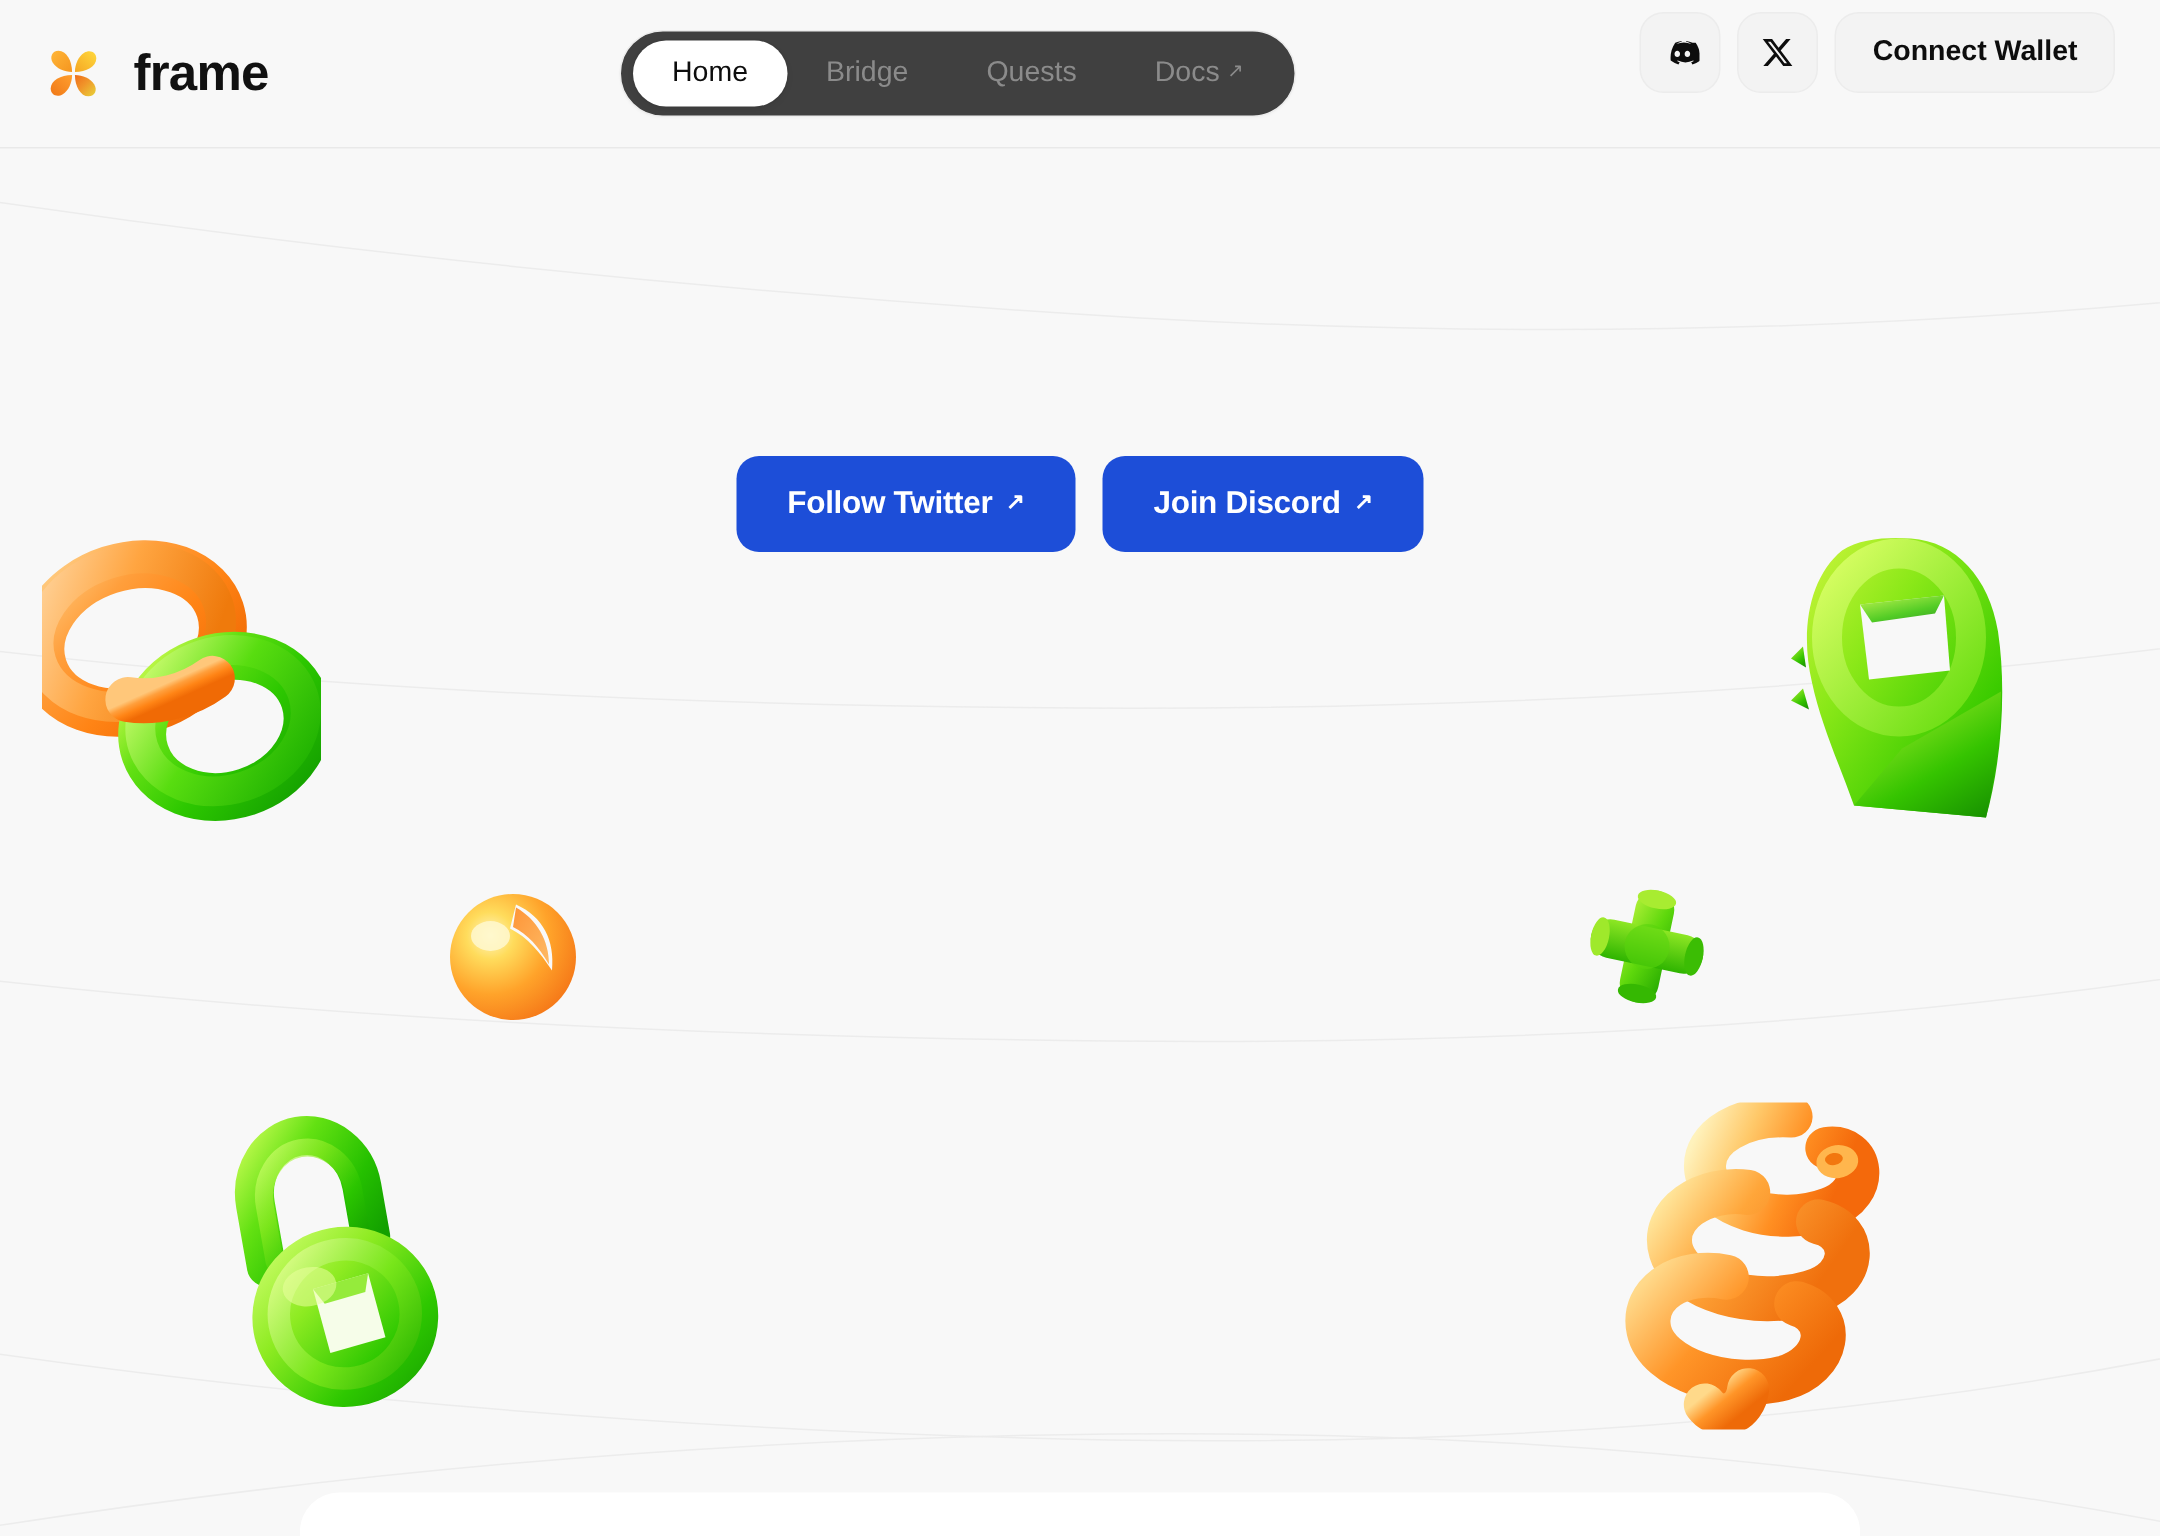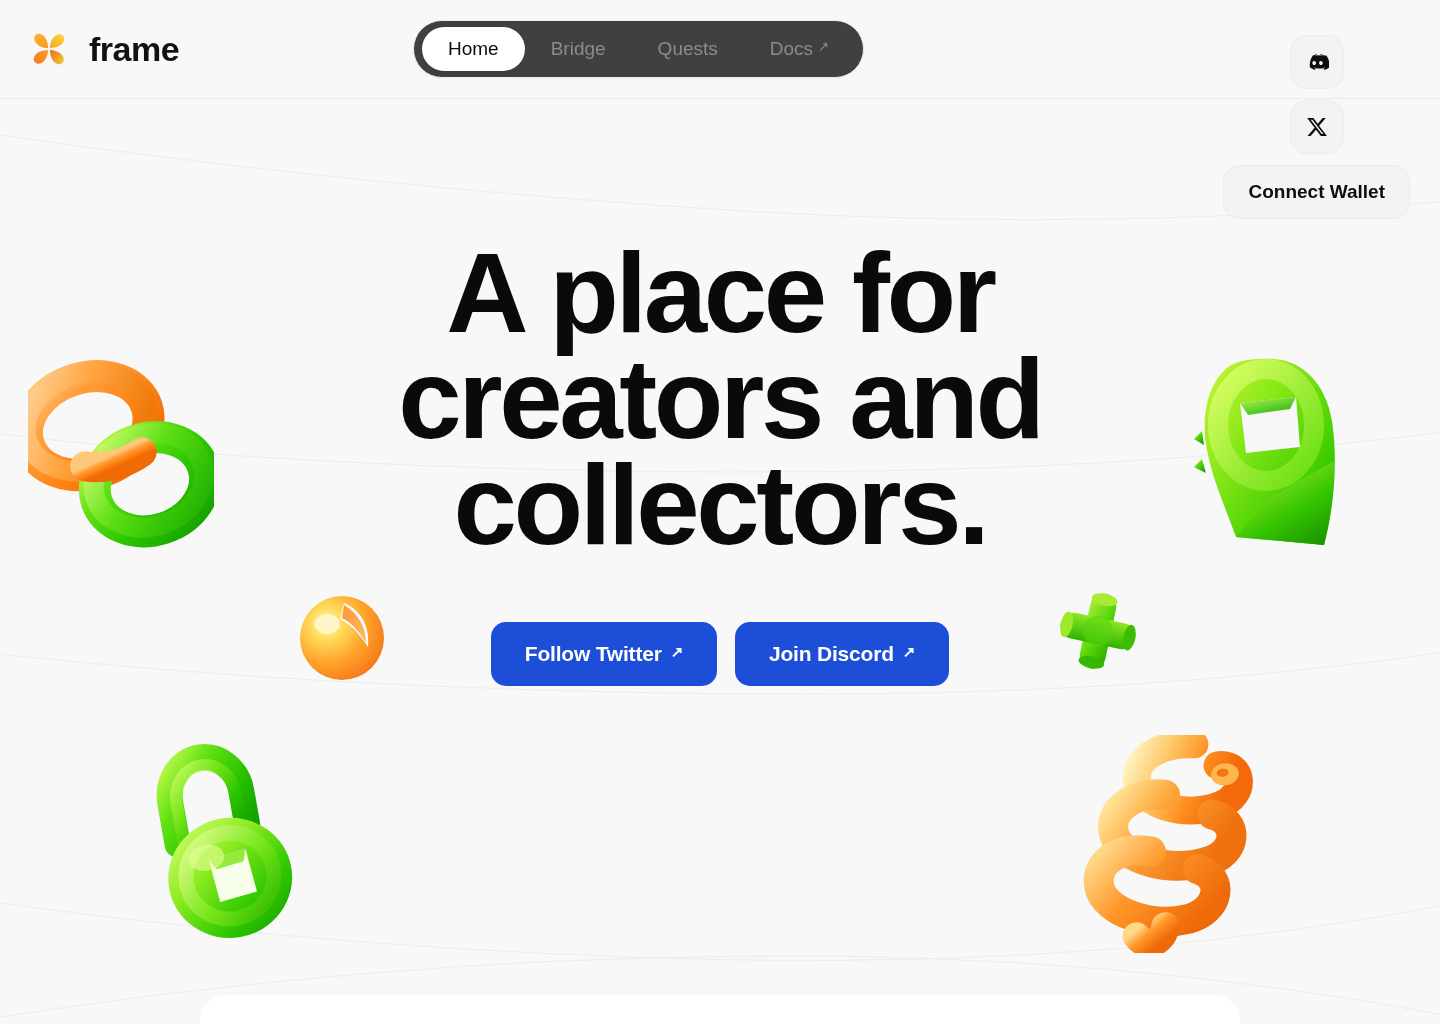--- a/index.html
+++ b/index.html
@@ -97,25 +97,24 @@
     font-size: 13px;
     display: inline-block;
     line-height: 1;
     transform: translateY(-3px);
   }
 
   
   .header-right {
     position: absolute;
     right: 30px;
-    top: 35px;
+    top: 8px;
     display: flex;
     align-items: center;
     gap: 11px;
-    flex-direction: column;
   }
   .icon-btn {
     width: 54px;
     height: 54px;
     border-radius: 16px;
     background: #f3f3f3;
     border: 1px solid #ececec;
     display: flex;
     align-items: center;
     justify-content: center;
@@ -478,21 +477,20 @@
         <path d="M148 86 C 174 96 168 128 136 132 C 98 138 52 118 48 92 C 44 66 76 52 104 60" fill="none" stroke="url(#gSpB)" stroke-width="30" stroke-linecap="round"></path>
         <path d="M126 138 C 152 150 142 182 110 186 C 72 190 28 168 26 142 C 24 116 54 104 82 114" fill="none" stroke="url(#gSpC)" stroke-width="30" stroke-linecap="round"></path>
         <path d="M86 190 C 82 206 64 210 56 196" fill="none" stroke="url(#gSpC)" stroke-width="28" stroke-linecap="round"></path>
         <ellipse cx="166" cy="48" rx="14" ry="11" fill="#ffb64d"></ellipse>
         <ellipse cx="164" cy="46" rx="6" ry="4" fill="#f2770f"></ellipse>
       </g>
     </svg>
   </div>
 
   <div class="hero-inner">
-    <h1 class="headline">A place for creators and collectors.</h1>
 
 
     <div class="cta-row">
       <button class="cta-btn">
         <span>Follow Twitter</span>
         <span class="cta-ext">↗</span>
       </button>
       <button class="cta-btn">
         <span>Join Discord</span>
         <span class="cta-ext">↗</span>

